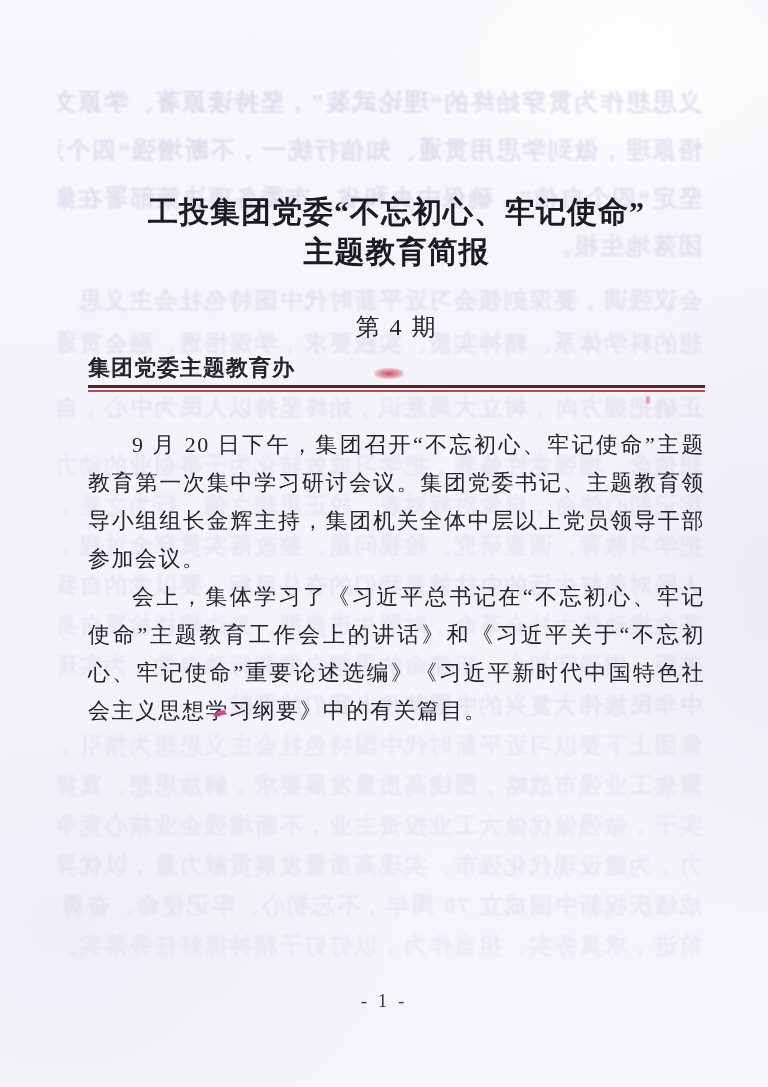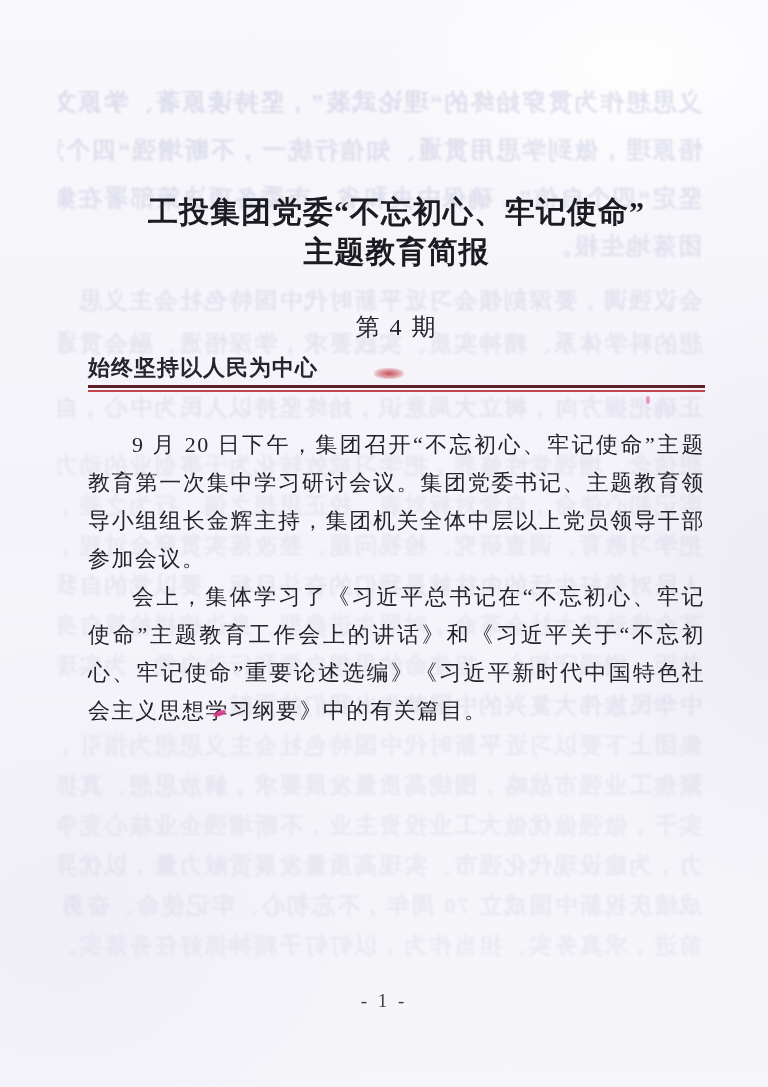--- a/index.html
+++ b/index.html
@@ -167,21 +167,21 @@
   <div class="content">
 
     <div class="doc-title">
       <div>工投集团党委“不忘初心、牢记使命”</div>
       <div>主题教育简报</div>
     </div>
 
     <div class="issue">第 4 期</div>
 
     <div class="masthead">
-      <span>始终坚持以人民为中心</span>
+      <span>集团党委主题教育办</span>
     </div>
 
     <div class="rule">
       <div class="rule-dark"></div>
       <div class="rule-gap"></div>
       <div class="rule-red"></div>
     </div>
 
     <div class="body-text">
       <p>9 月 20 日下午，集团召开“不忘初心、牢记使命”主题教育第一次集中学习研讨会议。集团党委书记、主题教育领导小组组长金辉主持，集团机关全体中层以上党员领导干部参加会议。</p>

